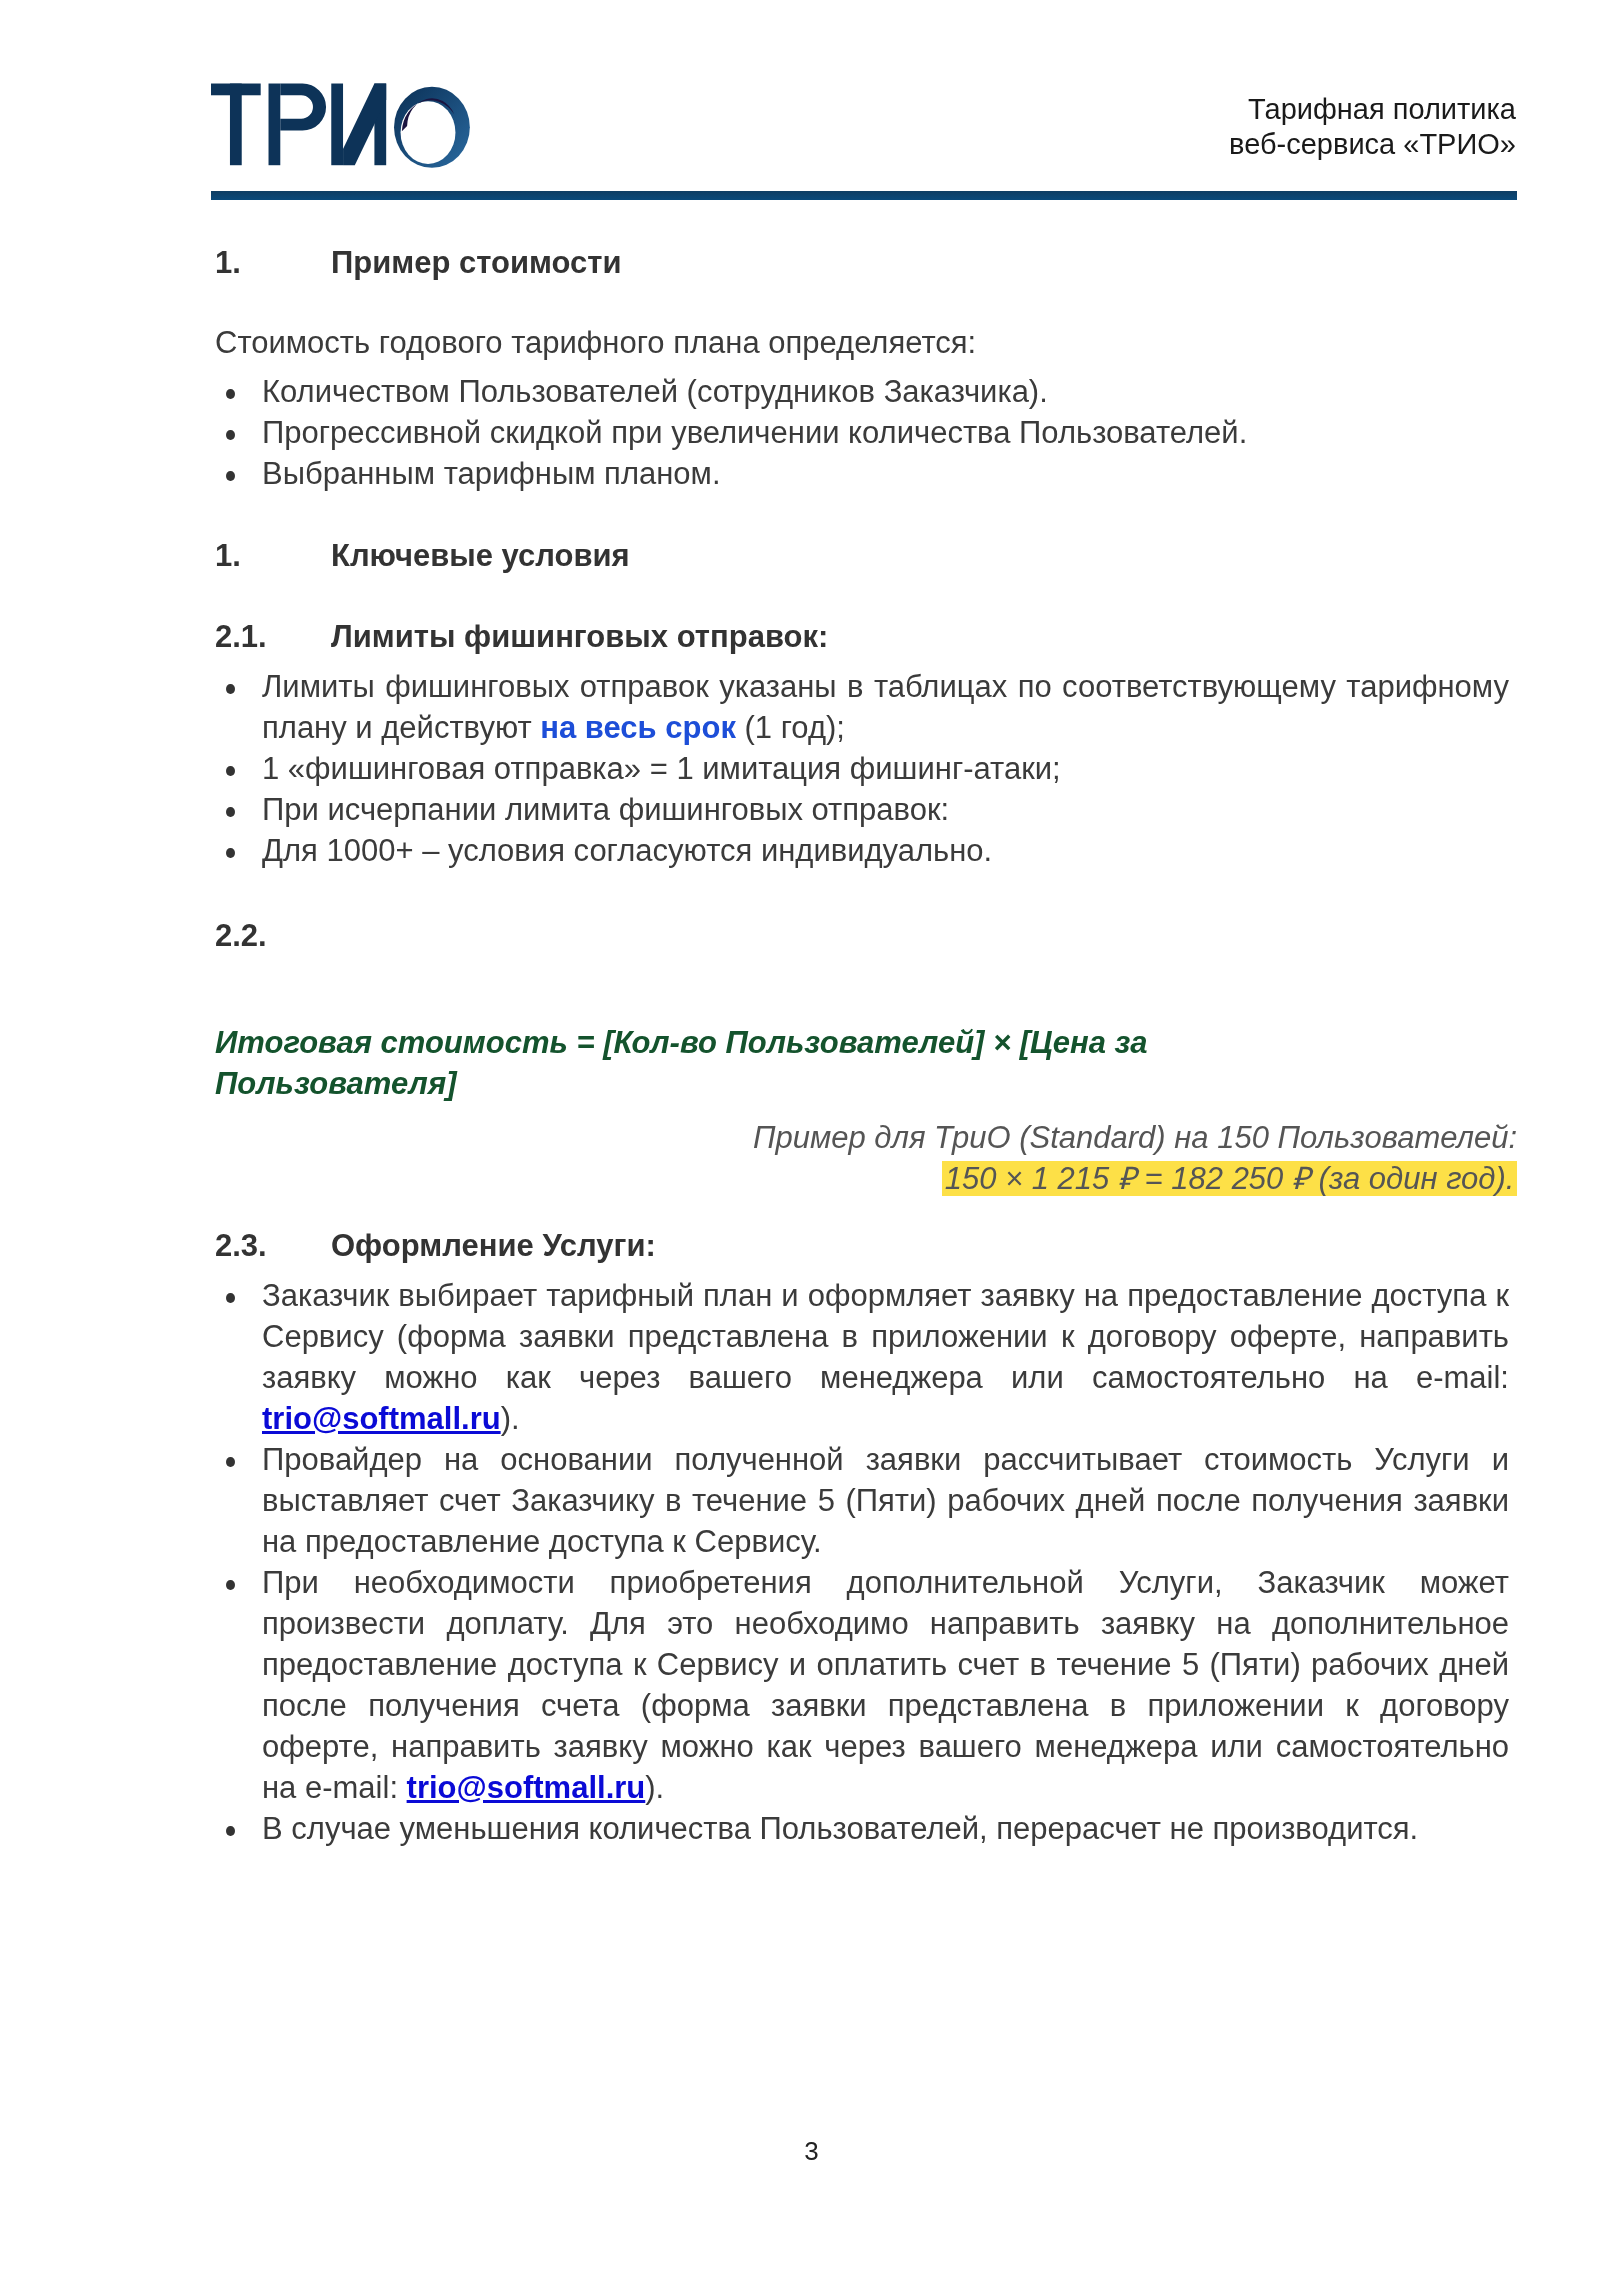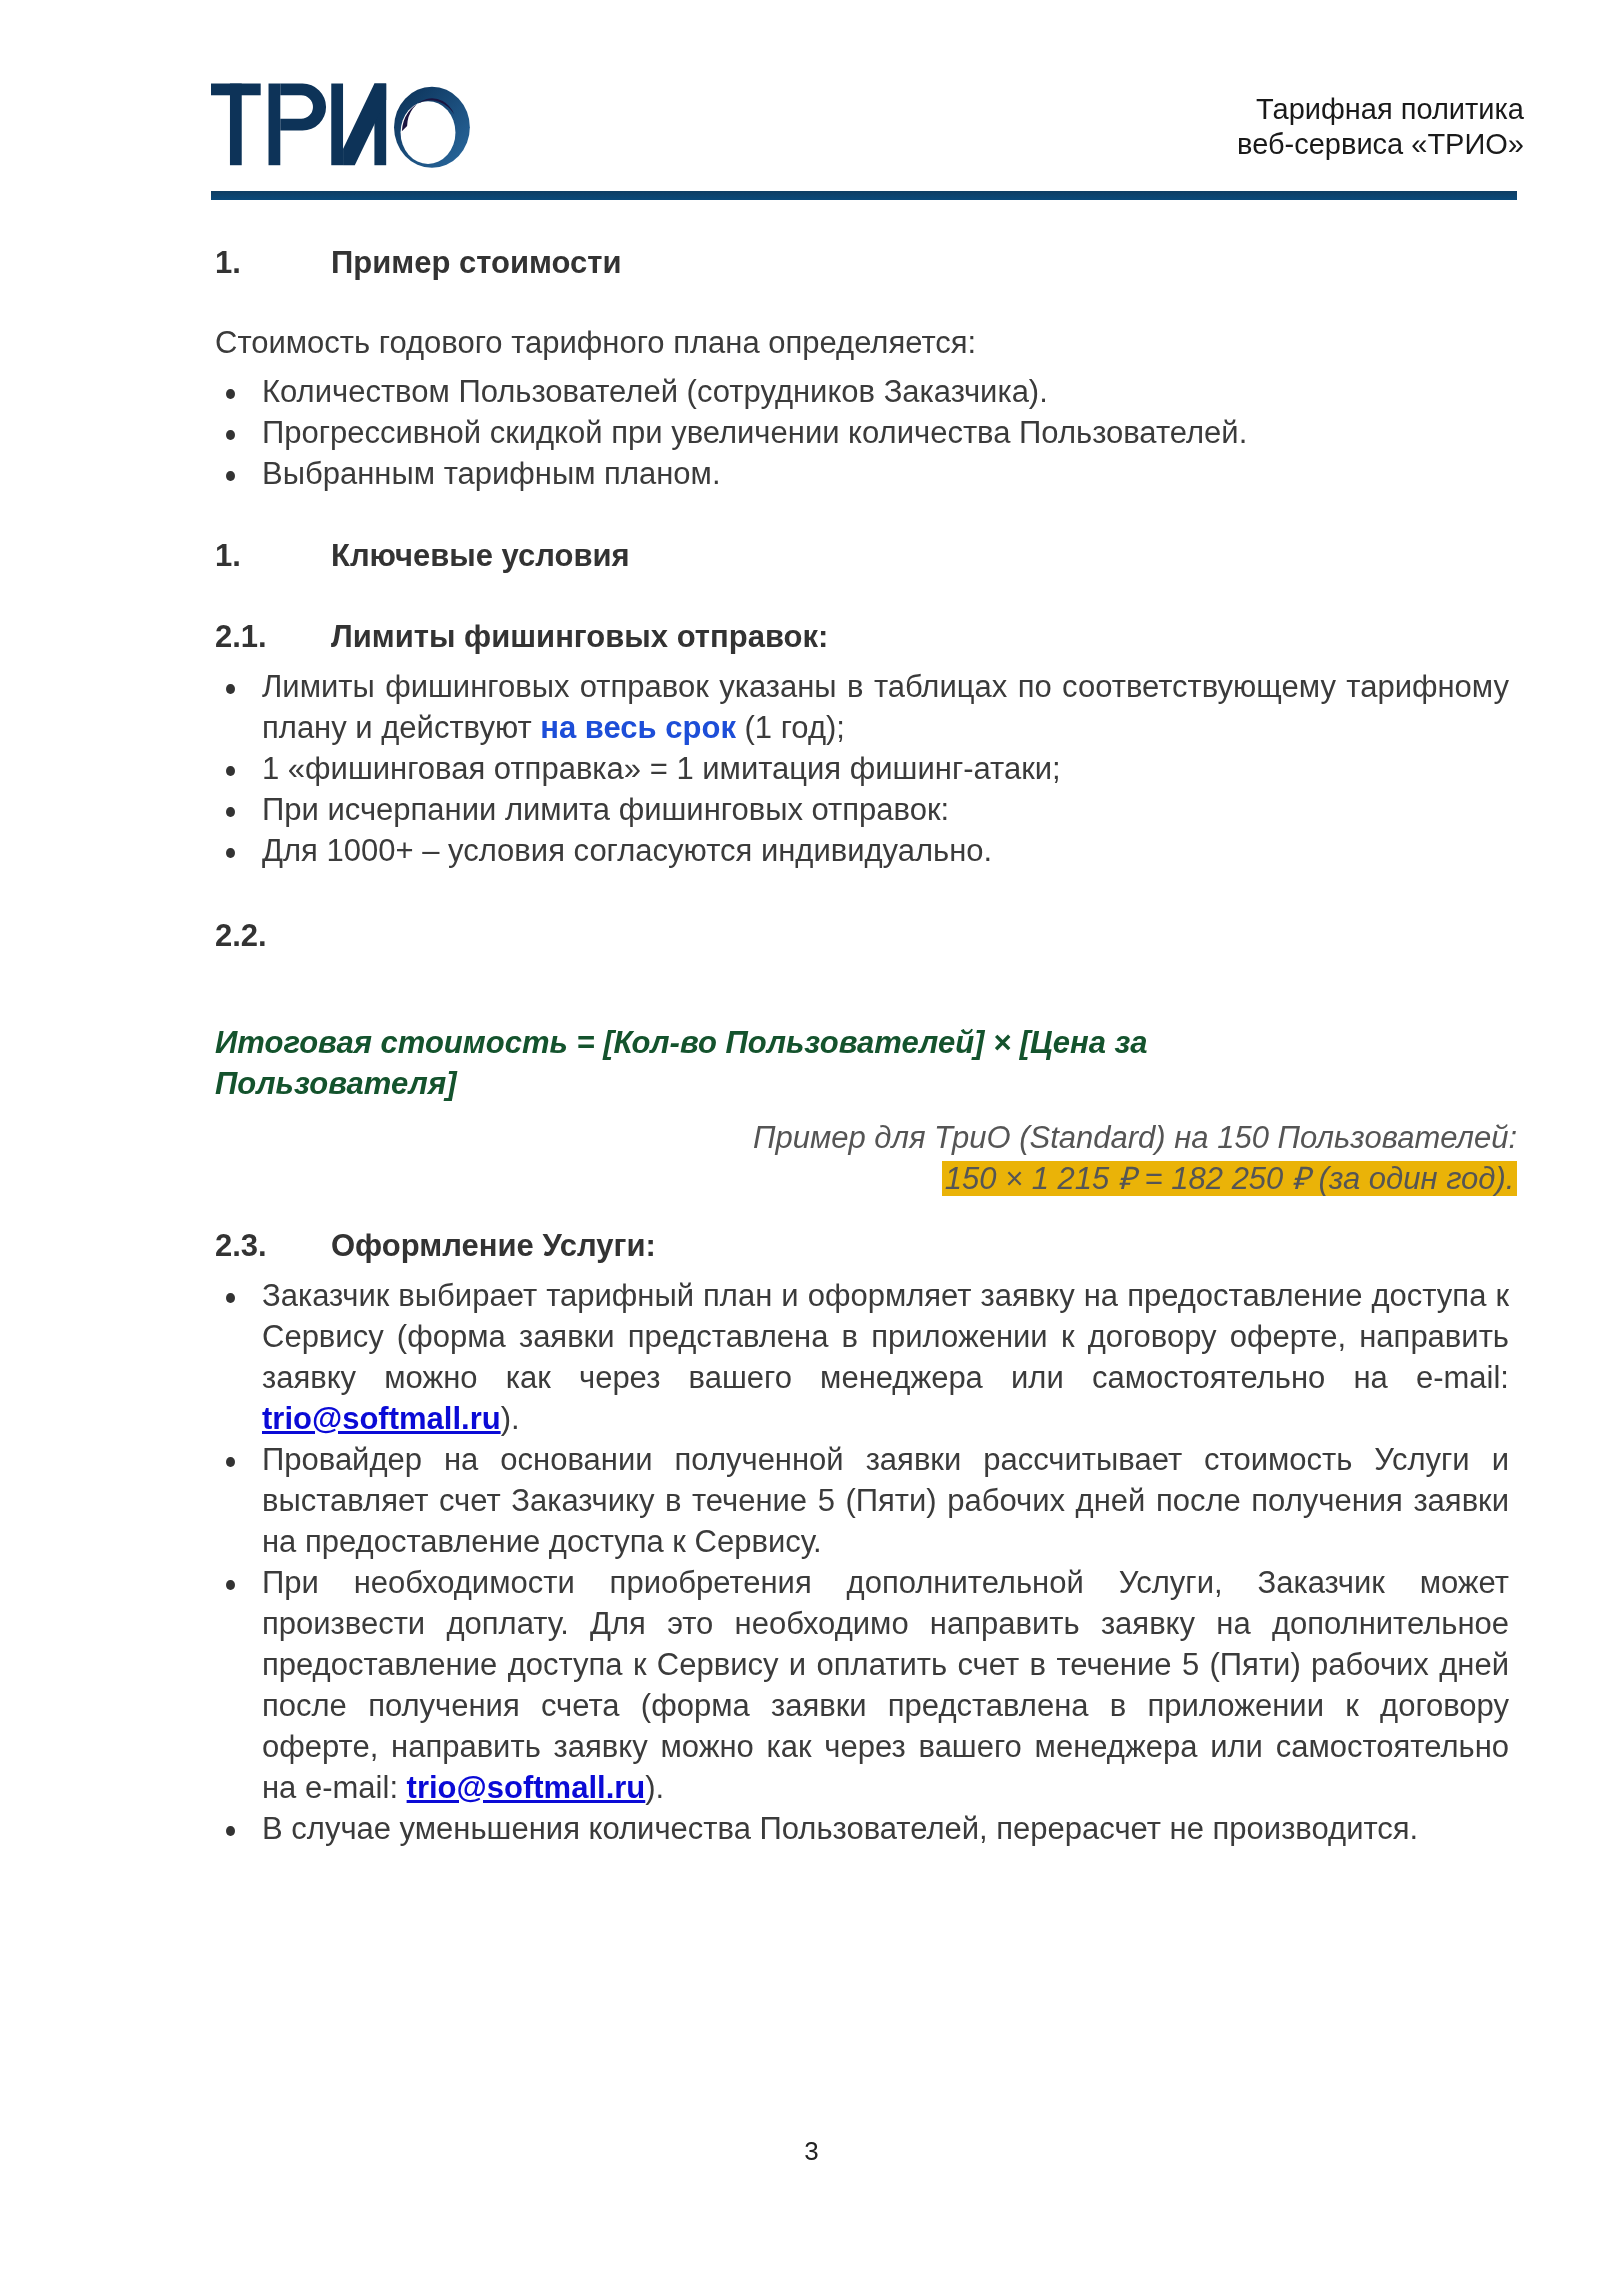--- a/index.html
+++ b/index.html
@@ -1,37 +1,37 @@
 <!DOCTYPE html>
 <html style="font-size:10.5px"><head>
 <meta charset="utf-8">
 <style>
   html, body { margin:0; padding:0; background:#ffffff; }
   body { width:1623px; height:2295px; position:relative; overflow:hidden;
          font-family:"Liberation Sans", sans-serif; color:#3a3a3a; }
   .logo { position:absolute; left:211px; top:80px; width:268px; height:92px; }
-  .hdr-text { position:absolute; right:99px; top:92px; text-align:right;
+  .hdr-text { position:absolute; right:107px; top:92px; text-align:right;
               font-size:29px; line-height:35px; color:#1a1a1a; font-weight:300; }
   .rule { position:absolute; left:211px; top:191px; width:1306px; height:8.5px;
           background:linear-gradient(#0e3d63,#0a4a7a); }
   .content { position:absolute; left:215px; top:242px; width:1302px; }
   .h { font-weight:bold; font-size:31px; color:#333; display:flex; line-height:42px; }
   .h .num { width:116px; flex:none; }
   .p { font-size:31px; line-height:41px; color:#3b3b3b; }
   ul.b { list-style:none; margin:8px; padding:0; }
   ul.b li { position:relative; padding-left:39px; font-size:31px; line-height:41px; color:#3b3b3b; }
   ul.b li::before { content:""; position:absolute; left:2.6px; top:17.7px; width:9.2px; height:10.5px;
                     border-radius:50%; background:#333; }
   ul.b.j li { text-align:justify; }
   .link { color:#0a0ad6; text-decoration:underline; }
   .blink { color:#0a0ad6; text-decoration:underline; font-weight:bold; }
   .bold { font-weight:bold; color:#1d4ed8; }
   .formula { font-style:italic; font-weight:bold; font-size:31px; line-height:41px; color:#14532d; }
   .example { text-align:right; font-style:italic; font-size:31px; line-height:41px; color:#555; }
-  .example .hl { background:#eab308; padding:0 2.6px; }
+  .example .hl { background:#fde047; padding:0 2.6px; }
   .pagenum { position:absolute; left:0; width:100%; top:2136px; text-align:center;
              font-size:26px; color:#222; }
 </style>
 </head>
 <body>
 
 <div class="logo">
   <svg width="268" height="92" viewBox="0 0 410 140">
     <defs>
       <linearGradient id="og" x1="0" y1="0" x2="1" y2="1">

